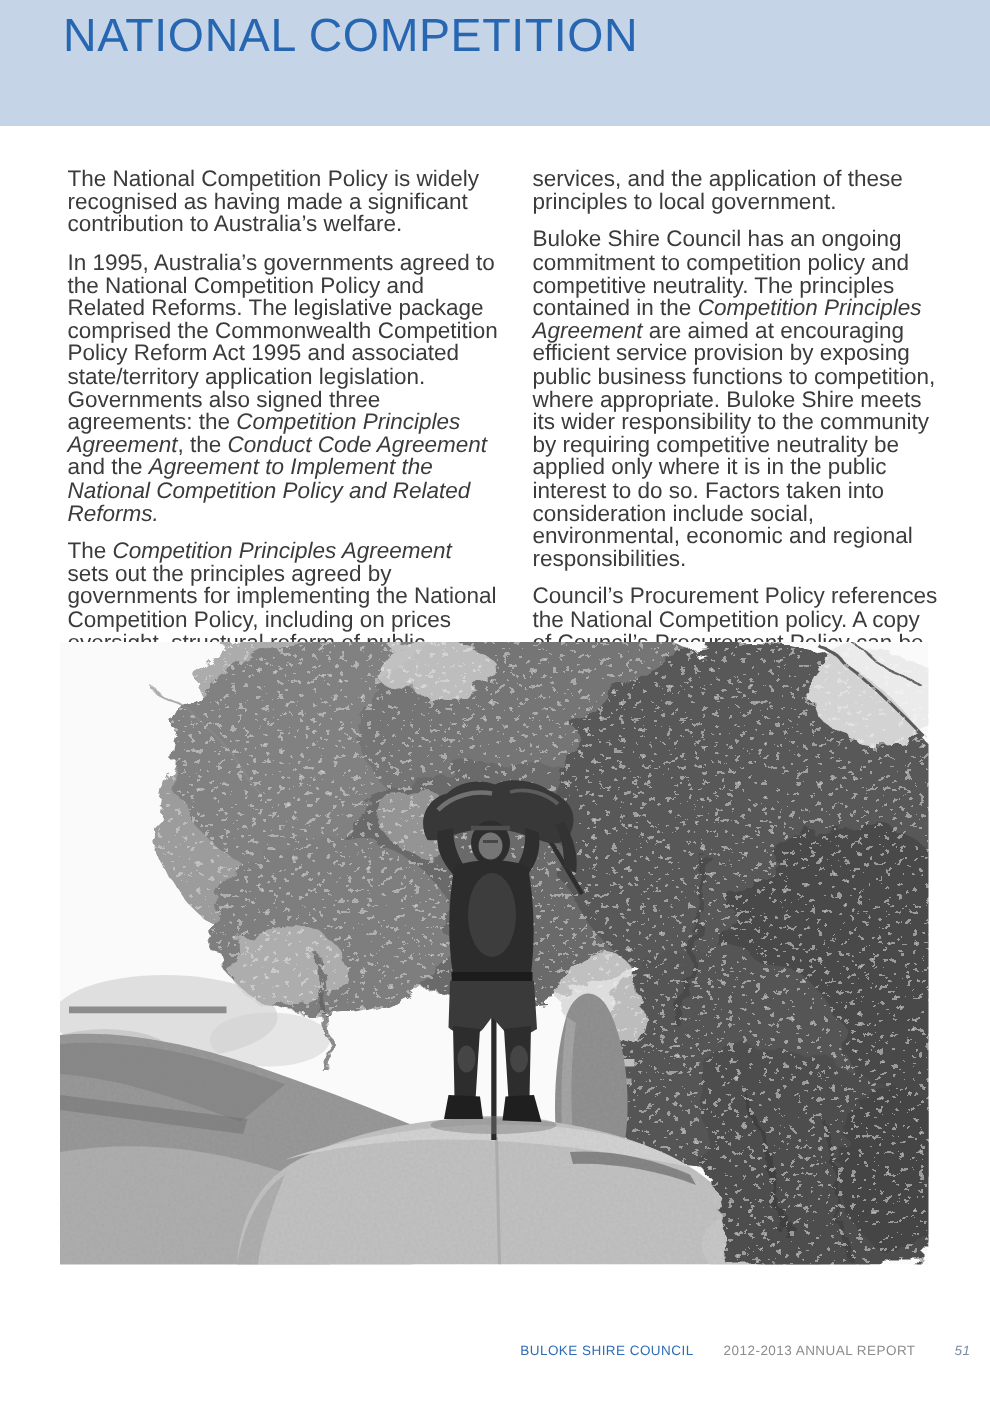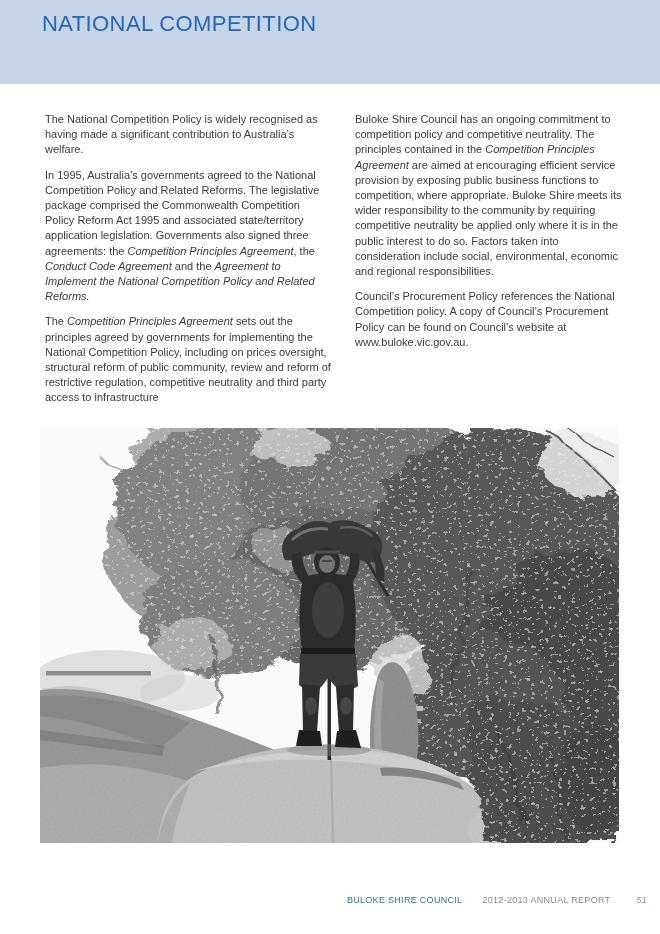--- a/index.html
+++ b/index.html
@@ -1,25 +1,25 @@
 <!DOCTYPE html>
 <html><head>
 <meta charset="utf-8">
 <style>
   html,body{margin:0;padding:0;background:#ffffff;}
   body{width:660px;height:934px;font-family:"Liberation Sans",sans-serif;position:relative;overflow:hidden;}
   .page{position:absolute;inset:0;background:#ffffff;}
 
   .header-band{position:absolute;top:0;left:0;width:660px;height:84px;background:#c6d4e8;}
-  .page-title{position:absolute;top:7px;left:42px;margin:0;font-size:22px;line-height:34px;
+  .page-title{position:absolute;top:7px;left:42px;margin:0;font-size:31px;line-height:34px;
     font-weight:400;letter-spacing:0.4px;color:#2767b1;}
 
   .columns{position:absolute;top:112px;left:45px;width:582px;display:grid;
     grid-template-columns:287px 272px;column-gap:23px;}
-  .col{font-size:11px;line-height:15.2px;color:#3b3b3b;}
+  .col{font-size:15px;line-height:15.2px;color:#3b3b3b;}
   .col p{margin:0 0 10px 0;}
   .italic{font-style:italic;}
 
   .photo{position:absolute;left:40px;top:428px;width:579px;height:415px;margin:0;}
   .photo svg{display:block;width:579px;height:415px;}
 
   .footer{position:absolute;top:895px;left:0;width:647px;display:flex;justify-content:flex-end;
     align-items:baseline;font-size:9px;letter-spacing:0.3px;white-space:pre;}
   .footer .council{color:#2e6db4;font-weight:normal;}
   .footer .report{color:#8c8c8c;margin-left:20px;}
@@ -33,20 +33,21 @@
   <div class="header-band"></div>
   <h1 class="page-title"><span>NATIONAL COMPETITION</span><br></h1>
 
   <main class="columns">
     <div class="col" id="col-left">
         <p><span>The National Competition Policy is widely recognised as having made a significant contribution to Australia’s welfare.</span></p>
         <p><span>In 1995, Australia’s governments agreed to the National Competition Policy and Related Reforms. The legislative package comprised the Commonwealth Competition Policy Reform Act 1995 and associated state/territory application legislation. Governments also signed three agreements: the </span><span class="italic">Competition Principles Agreement</span><span>, the </span><span class="italic">Conduct Code Agreement</span><span> and the </span><span class="italic">Agreement to Implement the National Competition Policy and Related Reforms.</span></p>
         <p><span>The </span><span class="italic">Competition Principles Agreement</span><span> sets out the principles agreed by governments for implementing the National Competition Policy, including on prices oversight, structural reform of public community, review and reform of restrictive regulation, competitive neutrality and third party access to infrastructure</span></p>
       </div>
     <div class="col" id="col-right">
+        <p><span>services, and the application of these principles to local government.</span></p>
         <p><span>Buloke Shire Council has an ongoing commitment to competition policy and competitive neutrality. The principles contained in the </span><span class="italic">Competition Principles Agreement</span><span> are aimed at encouraging efficient service provision by exposing public business functions to competition, where appropriate. Buloke Shire meets its wider responsibility to the community by requiring competitive neutrality be applied only where it is in the public interest to do so.  Factors taken into consideration include social, environmental, economic and regional responsibilities.</span></p>
         <p><span>Council’s Procurement Policy references the National Competition policy.  A copy of Council’s Procurement Policy can be found on Council’s website at www.buloke.vic.gov.au.</span></p>
       </div>
   </main>
 
   <figure class="photo" aria-label="Black and white photograph of a bronze statue of a man carrying a grain sack across his shoulders, standing on a large rock in front of eucalyptus trees">
     <svg viewBox="0 0 579 415" xmlns="http://www.w3.org/2000/svg" role="img">
       <defs>
         <filter id="leaf" x="-15%" y="-15%" width="130%" height="130%">
           <feTurbulence type="fractalNoise" baseFrequency="0.035 0.05" numOctaves="4" seed="11" result="t"></feTurbulence>

